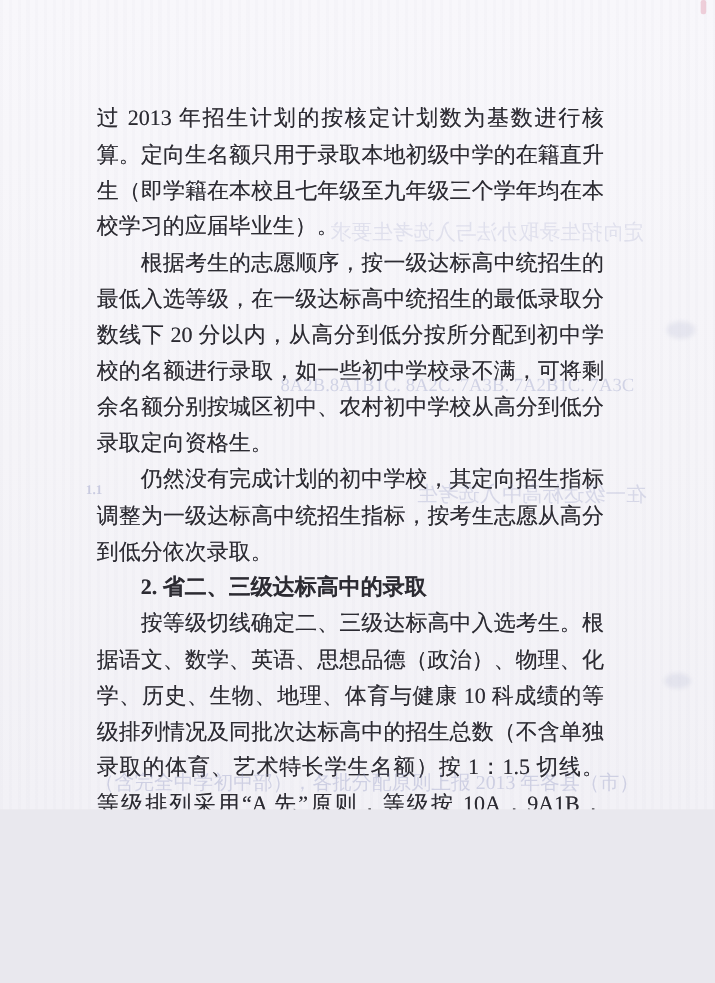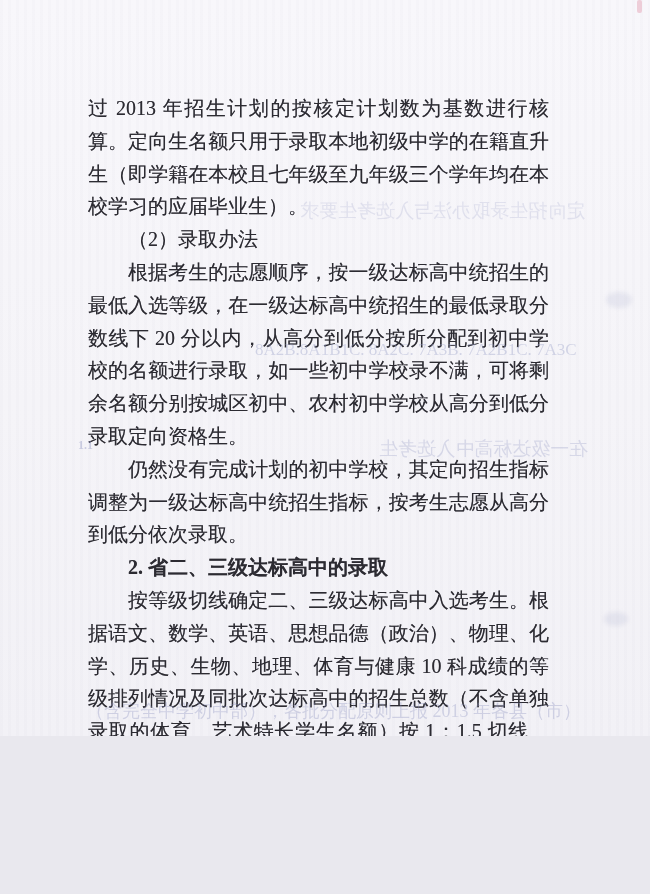--- a/index.html
+++ b/index.html
@@ -38,21 +38,20 @@
   .topmark{position:absolute;left:637px;top:0;width:5px;height:13px;background:#e9bccb;opacity:.7;border-radius:2px;}
   .smudge{position:absolute;background:rgba(150,155,190,0.16);filter:blur(2px);border-radius:50%;}
 </style>
 </head>
 <body>
 
 <div class="page">
 
   <div class="doc">
     <p class="para noindent">过 2013 年招生计划的按核定计划数为基数进行核算。定向生名额只用于录取本地初级中学的在籍直升生（即学籍在本校且七年级至九年级三个学年均在本校学习的应届毕业生）。</p>
-    <p class="para">（2）录取办法</p>
     <p class="para">根据考生的志愿顺序，按一级达标高中统招生的最低入选等级，在一级达标高中统招生的最低录取分数线下 20 分以内，从高分到低分按所分配到初中学校的名额进行录取，如一些初中学校录不满，可将剩余名额分别按城区初中、农村初中学校从高分到低分录取定向资格生。</p>
     <p class="para">仍然没有完成计划的初中学校，其定向招生指标调整为一级达标高中统招生指标，按考生志愿从高分到低分依次录取。</p>
     <p class="para bold">2. 省二、三级达标高中的录取</p>
     <p class="para">按等级切线确定二、三级达标高中入选考生。根据语文、数学、英语、思想品德（政治）、物理、化学、历史、生物、地理、体育与健康 10 科成绩的等级排列情况及同批次达标高中的招生总数（不含单独录取的体育、艺术特长学生名额）按 1：1.5 切线。等级排列采用“A 先”原则，等级按 10A，9A1B，9A1C，8A2B，8A1B1C，8A2C，7A3B，7A2B1C，7A1B2C，7A3C------10C 的顺序，依次确定入选考生，并确定该批次录取考生的最低入选等级。</p>
     <p class="para">在二、三级达标高中入选考生中根据同批次招生总数，按 1：1.1 的比例划出投档总分的最低投档控制分数线，再按考生的</p>
   </div>
 
   <div class="bleed mirror" style="left:295px;top:198px;width:290px;font-size:19px;opacity:0.20;">定向招生录取办法与入选考生要求</div>
   <div class="bleed" style="left:255px;top:340px;width:335px;font-size:17px;opacity:0.38;color:#99a0c8;">8A2B.8A1B1C. 8A2C. 7A3B. 7A2B1C. 7A3C</div>
   <div class="bleed mirror" style="left:348px;top:436px;width:240px;font-size:19px;opacity:0.28;">在一级达标高中入选考生</div>

